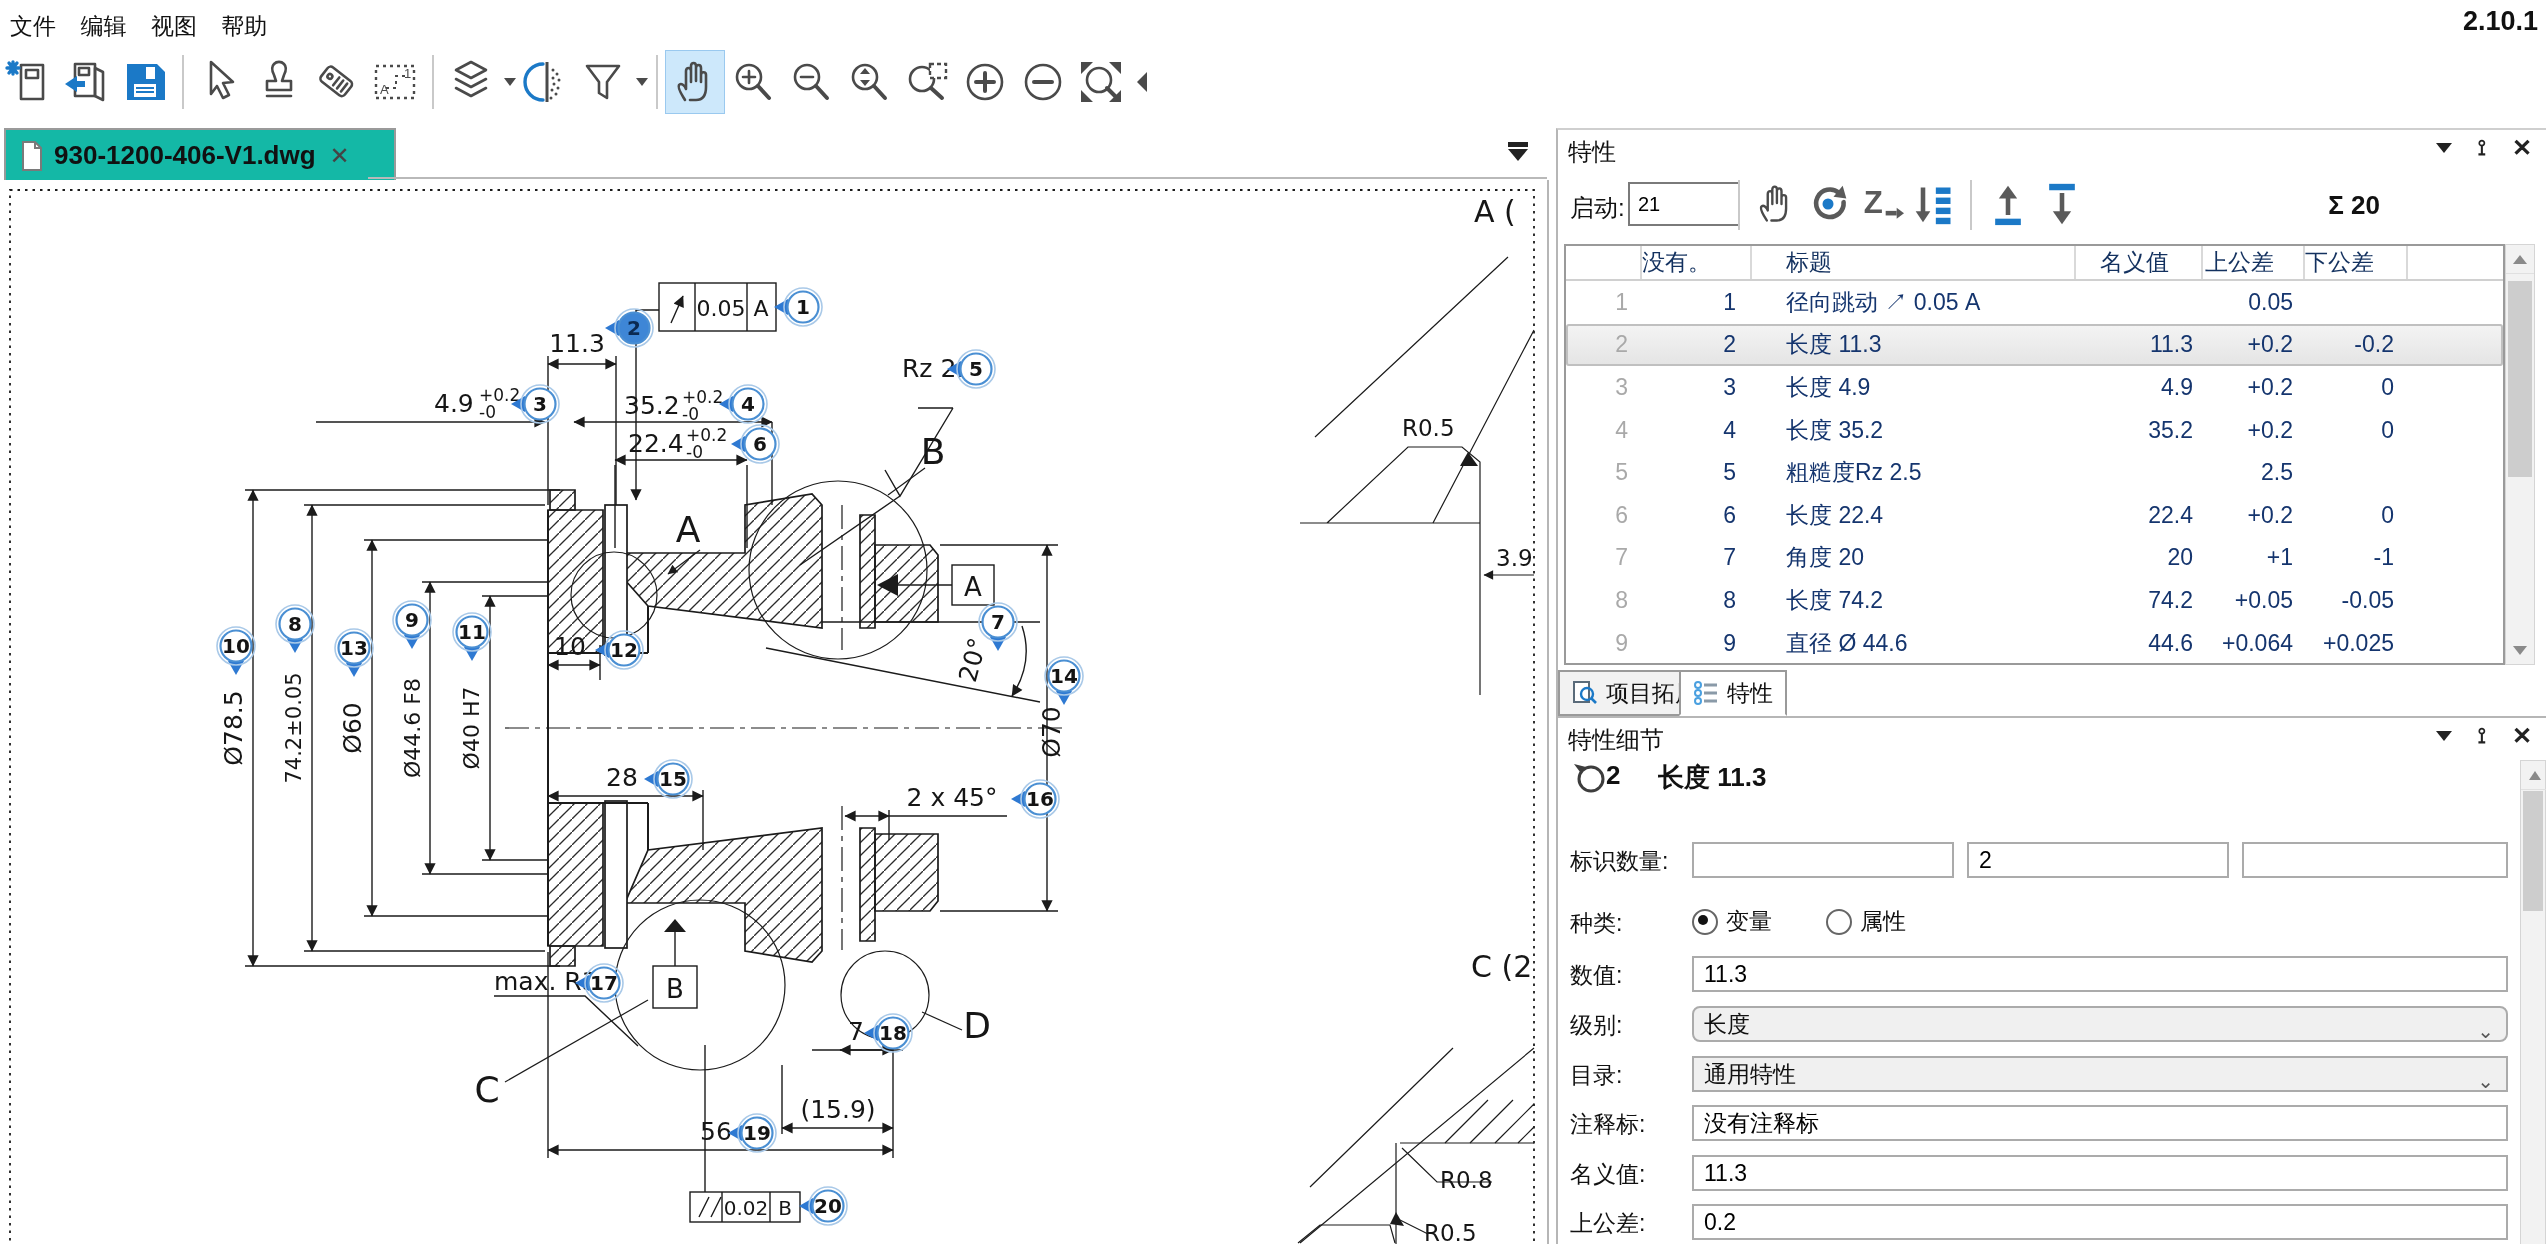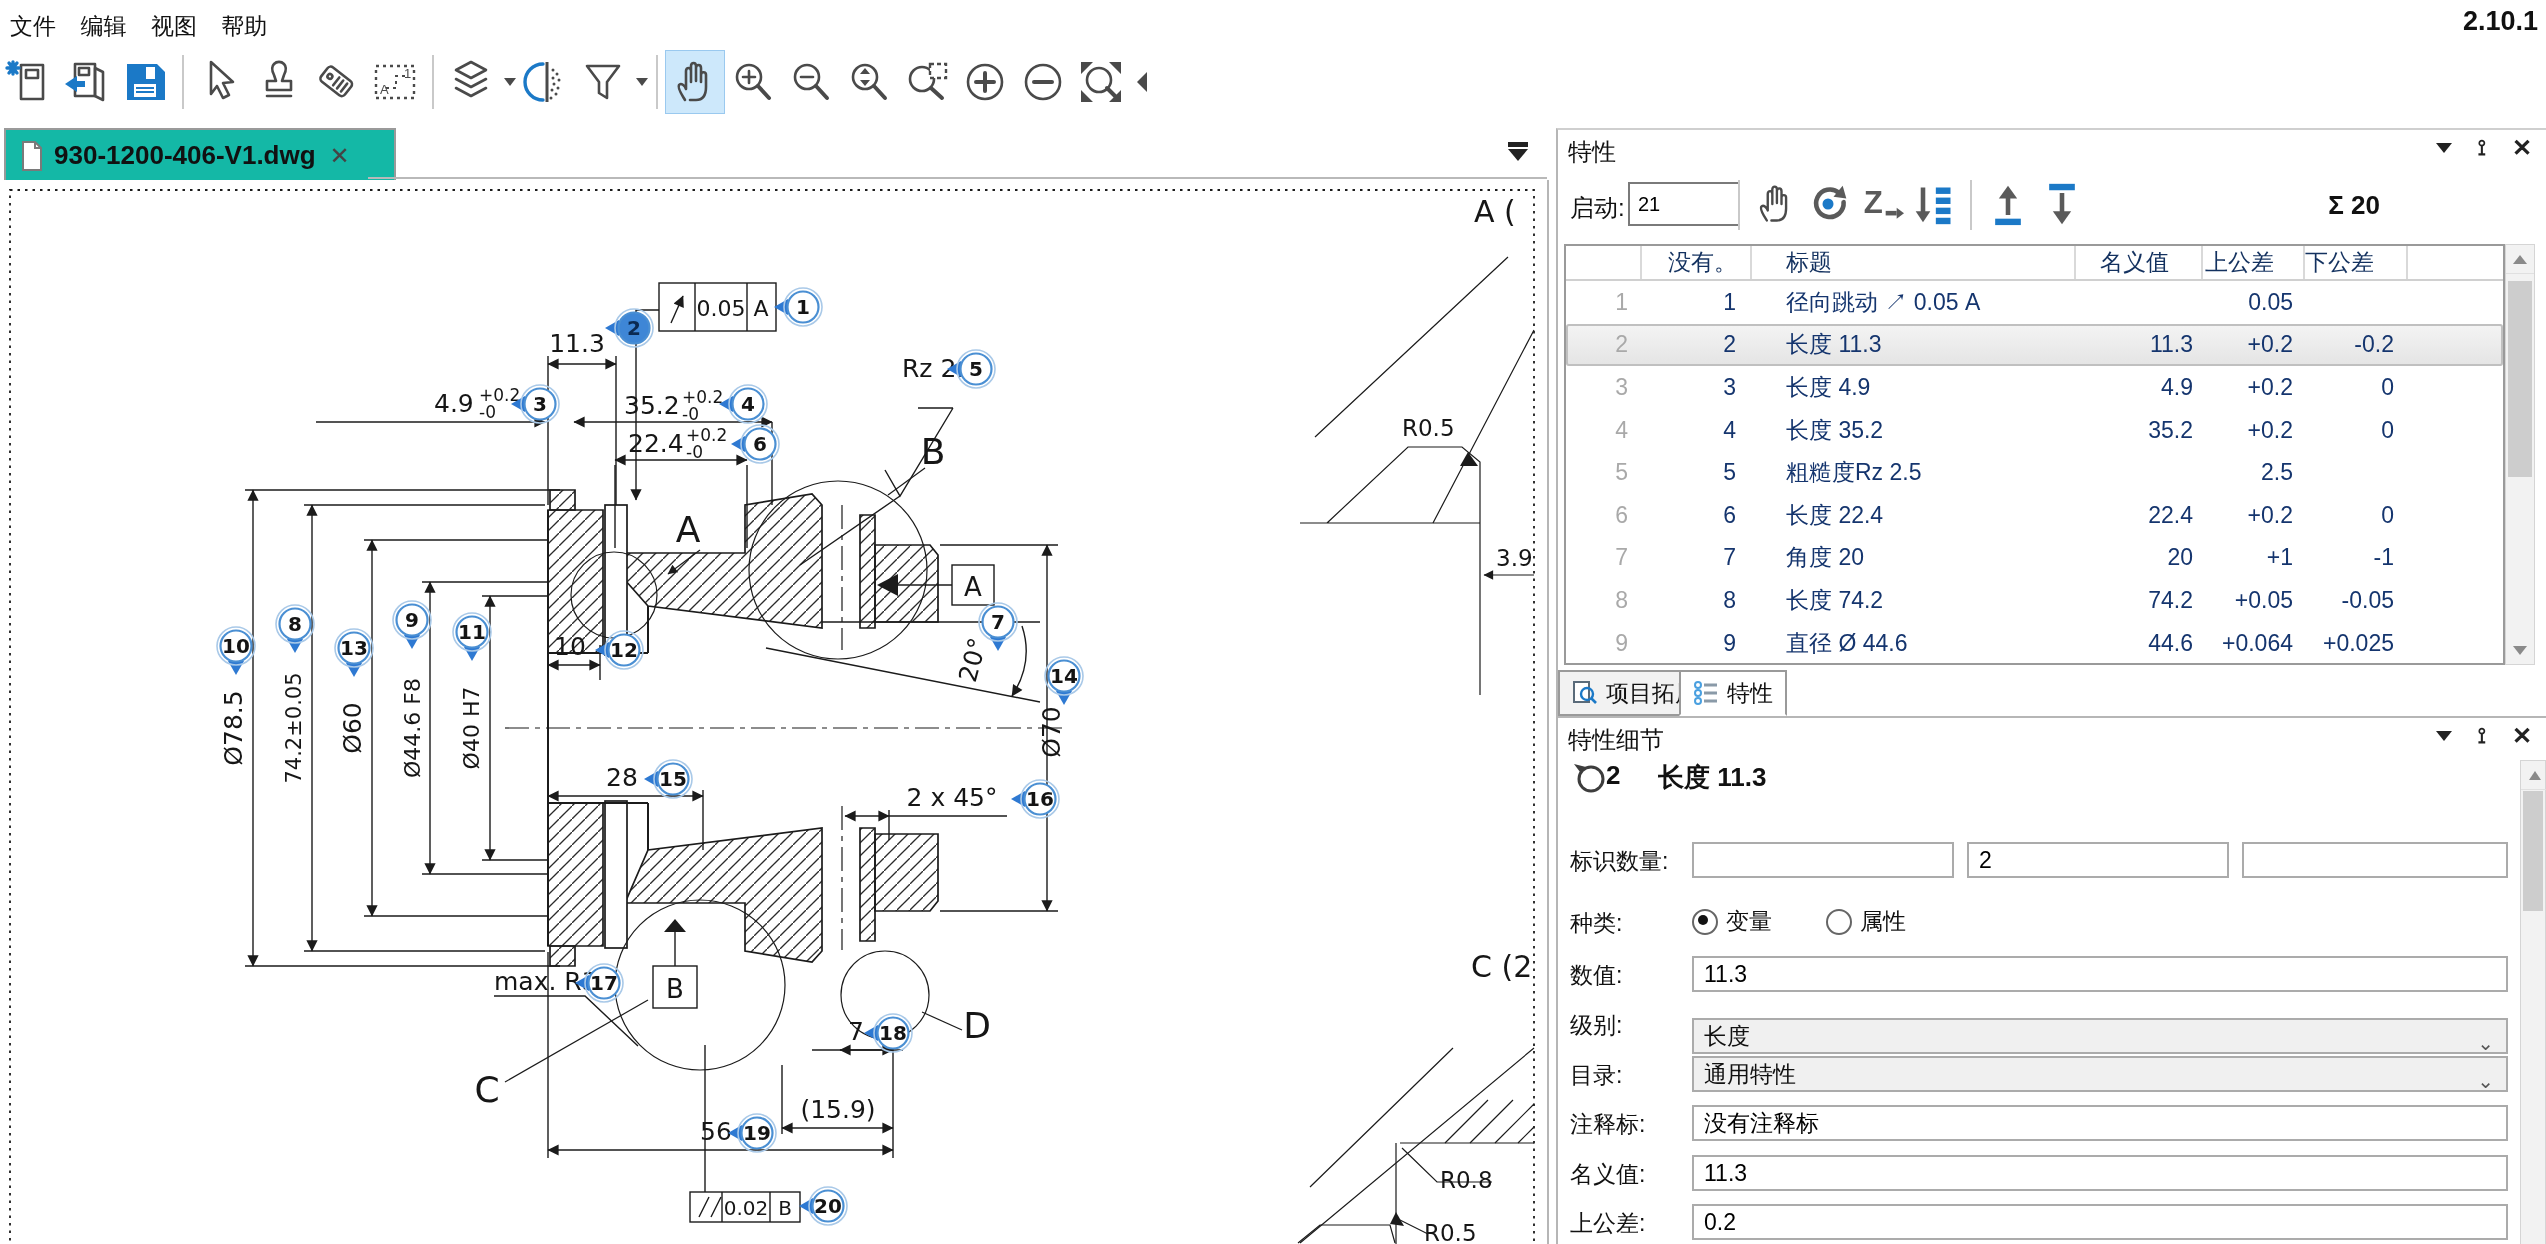--- a/index.html
+++ b/index.html
@@ -640,21 +640,21 @@
           <path d="M24 12v26" stroke="#5a5a5a" stroke-width="5"></path>
             <polygon points="14,32 24,46 34,32" fill="#5a5a5a"></polygon>
         </svg>
       </div>
       <span id="sigma">Σ 20</span>
     </div>
 
     <div id="ptable" class="abs">
       <div id="thead" class="trow">
         <div class="hc c1"></div>
-        <div class="hc" style="padding-left:26px;">没有。</div>
+        <div class="hc" style="">没有。</div>
         <div class="hc c3">标题</div>
         <div class="hc" style="padding-left:24px;">名义值</div>
         <div class="hc" style="padding-left:2px;">上公差</div>
         <div class="hc" style="">下公差</div>
         <div class="hc" style="border-right:none;"></div>
       </div>
       <div id="tbody">
           <div class="trow">
             <div class="c1">1</div>
             <div class="c2">1</div>
@@ -800,21 +800,21 @@
         <span class="rdot"></span>
           <span>属性</span>
       </span>
     </div>
     <div class="frow" style="top:824px;">
       <span class="flabel">数值:</span>
       <input class="finput fw" style="top: 2px;" value="11.3">
     </div>
     <div class="frow" style="top:874px;">
       <span class="flabel">级别:</span>
-      <div class="finput fsel fw" style="top:14px;line-height:33px;">
+      <div class="finput fsel fw" style="top:2px;line-height:33px;border-radius:8px;">
         <span>长度</span>
         <span class="chev">⌄</span>
       </div>
     </div>
     <div class="frow" style="top:924px;">
       <span class="flabel">目录:</span>
       <div class="finput fsel fw" style="top:2px;line-height:33px;">
         <span>通用特性</span>
         <span class="chev">⌄</span>
       </div>

